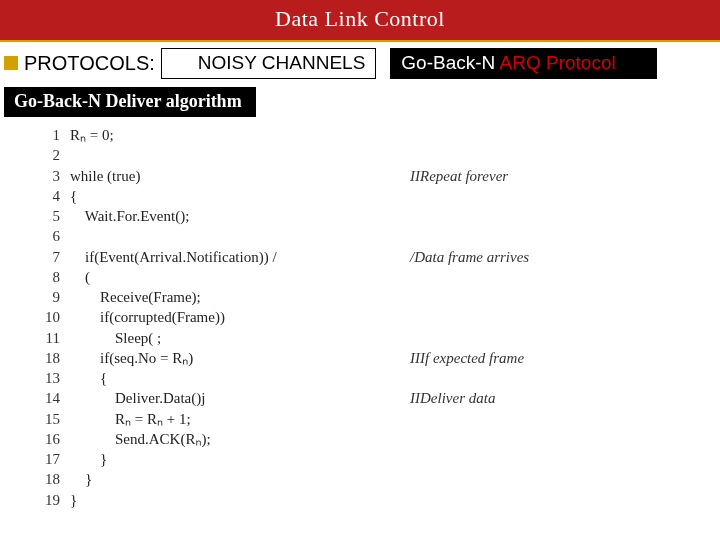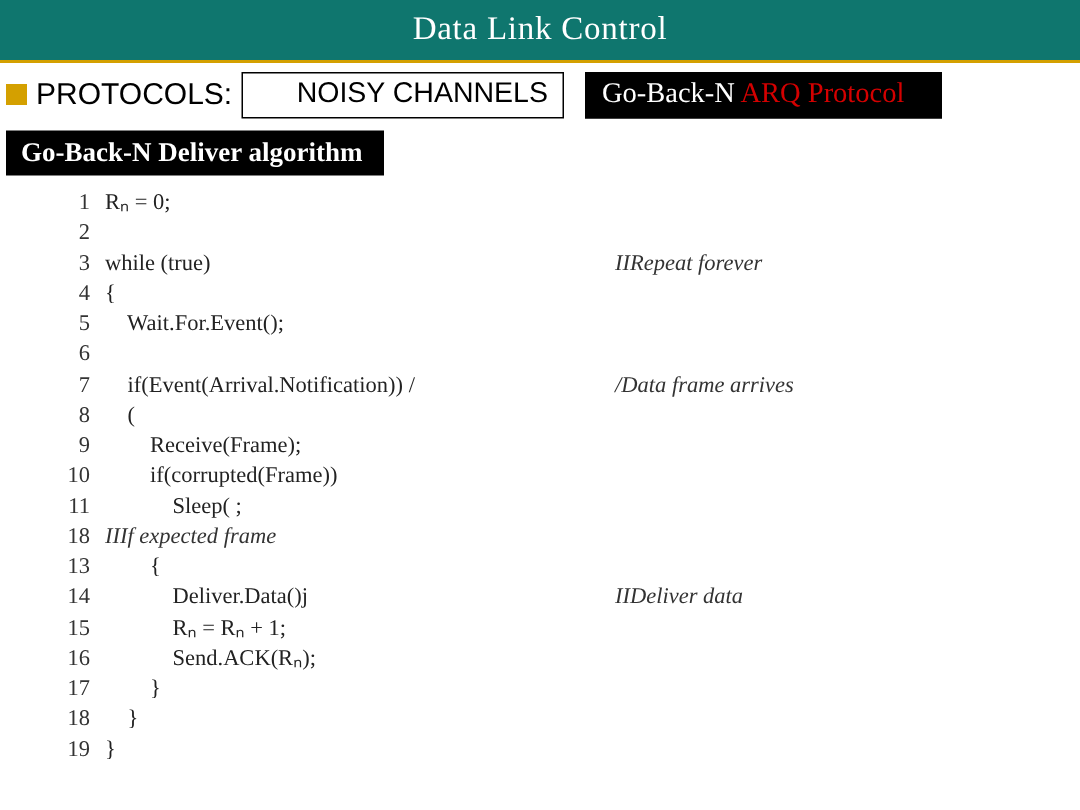--- a/index.html
+++ b/index.html
@@ -5,21 +5,21 @@
   * { box-sizing: border-box; margin: 0; padding: 0; }
   body {
     width: 720px;
     height: 540px;
     background: #fff;
     font-family: "Times New Roman", Times, serif;
     position: relative;
     overflow: hidden;
   }
   .title-bar {
-    background: #0f766e;
+    background: #b91c1c;
     color: #fff;
     text-align: center;
     font-size: 22px;
     padding: 6px 0 8px 0;
     border-bottom: 2px solid #d4a000;
     letter-spacing: 0.5px;
   }
   .row2 {
     display: flex;
     align-items: stretch;
@@ -47,22 +47,22 @@
   }
   .pill.noisy {
     font-family: Arial, Helvetica, sans-serif;
     background: #fff;
     color: #000;
     padding-left: 36px;
   }
   .pill.arq {
     background: #000;
     color: #fff;
-    font-family: Liberation Serif, serif;
-    padding: 3px 24px 4px 10px;
+    font-family: Liberation Sans, sans-serif;
+    padding: 3px 40px 4px 10px;
   }
   .arq-red { color: #d40000; }
   .subtitle-wrap {
     margin: 8px 0 0 4px;
   }
   .subtitle {
     display: inline-block;
     background: #000;
     color: #fff;
     font-weight: bold;
@@ -119,21 +119,21 @@
     <div class="code-row"><span class="ln">2</span><span class="ct"></span><span class="cm"></span></div>
     <div class="code-row"><span class="ln">3</span><span class="ct">while (true)</span><span class="cm">IIRepeat forever</span></div>
     <div class="code-row"><span class="ln">4</span><span class="ct">{</span><span class="cm"></span></div>
     <div class="code-row"><span class="ln">5</span><span class="ct">    Wait.For.Event();</span><span class="cm"></span></div>
     <div class="code-row"><span class="ln">6</span><span class="ct"></span><span class="cm"></span></div>
     <div class="code-row"><span class="ln">7</span><span class="ct">    if(Event(Arrival.Notification)) /</span><span class="cm">/Data frame arrives</span></div>
     <div class="code-row"><span class="ln">8</span><span class="ct">    (</span><span class="cm"></span></div>
     <div class="code-row"><span class="ln">9</span><span class="ct">        Receive(Frame);</span><span class="cm"></span></div>
     <div class="code-row"><span class="ln">10</span><span class="ct">        if(corrupted(Frame))</span><span class="cm"></span></div>
     <div class="code-row"><span class="ln">11</span><span class="ct">            Sleep( ;</span><span class="cm"></span></div>
-    <div class="code-row"><span class="ln">18</span><span class="cm">IIIf expected frame</span></div>
+    <div class="code-row"><span class="ln">18</span><span class="ct">        if(seq.No = Rₙ)</span><span class="cm">IIIf expected frame</span></div>
     <div class="code-row"><span class="ln">13</span><span class="ct">        {</span><span class="cm"></span></div>
     <div class="code-row"><span class="ln">14</span><span class="ct">            Deliver.Data()j</span><span class="cm">IIDeliver data</span></div>
     <div class="code-row"><span class="ln">15</span><span class="ct">            Rₙ = Rₙ + 1;</span></div>
     <div class="code-row"><span class="ln">16</span><span class="ct">            Send.ACK(Rₙ);</span><span class="cm"></span></div>
     <div class="code-row"><span class="ln">17</span><span class="ct">        }</span><span class="cm"></span></div>
     <div class="code-row"><span class="ln">18</span><span class="ct">    }</span><span class="cm"></span></div>
     <div class="code-row"><span class="ln">19</span><span class="ct">}</span><span class="cm"></span></div>
   </div>
 
 </body></html>

